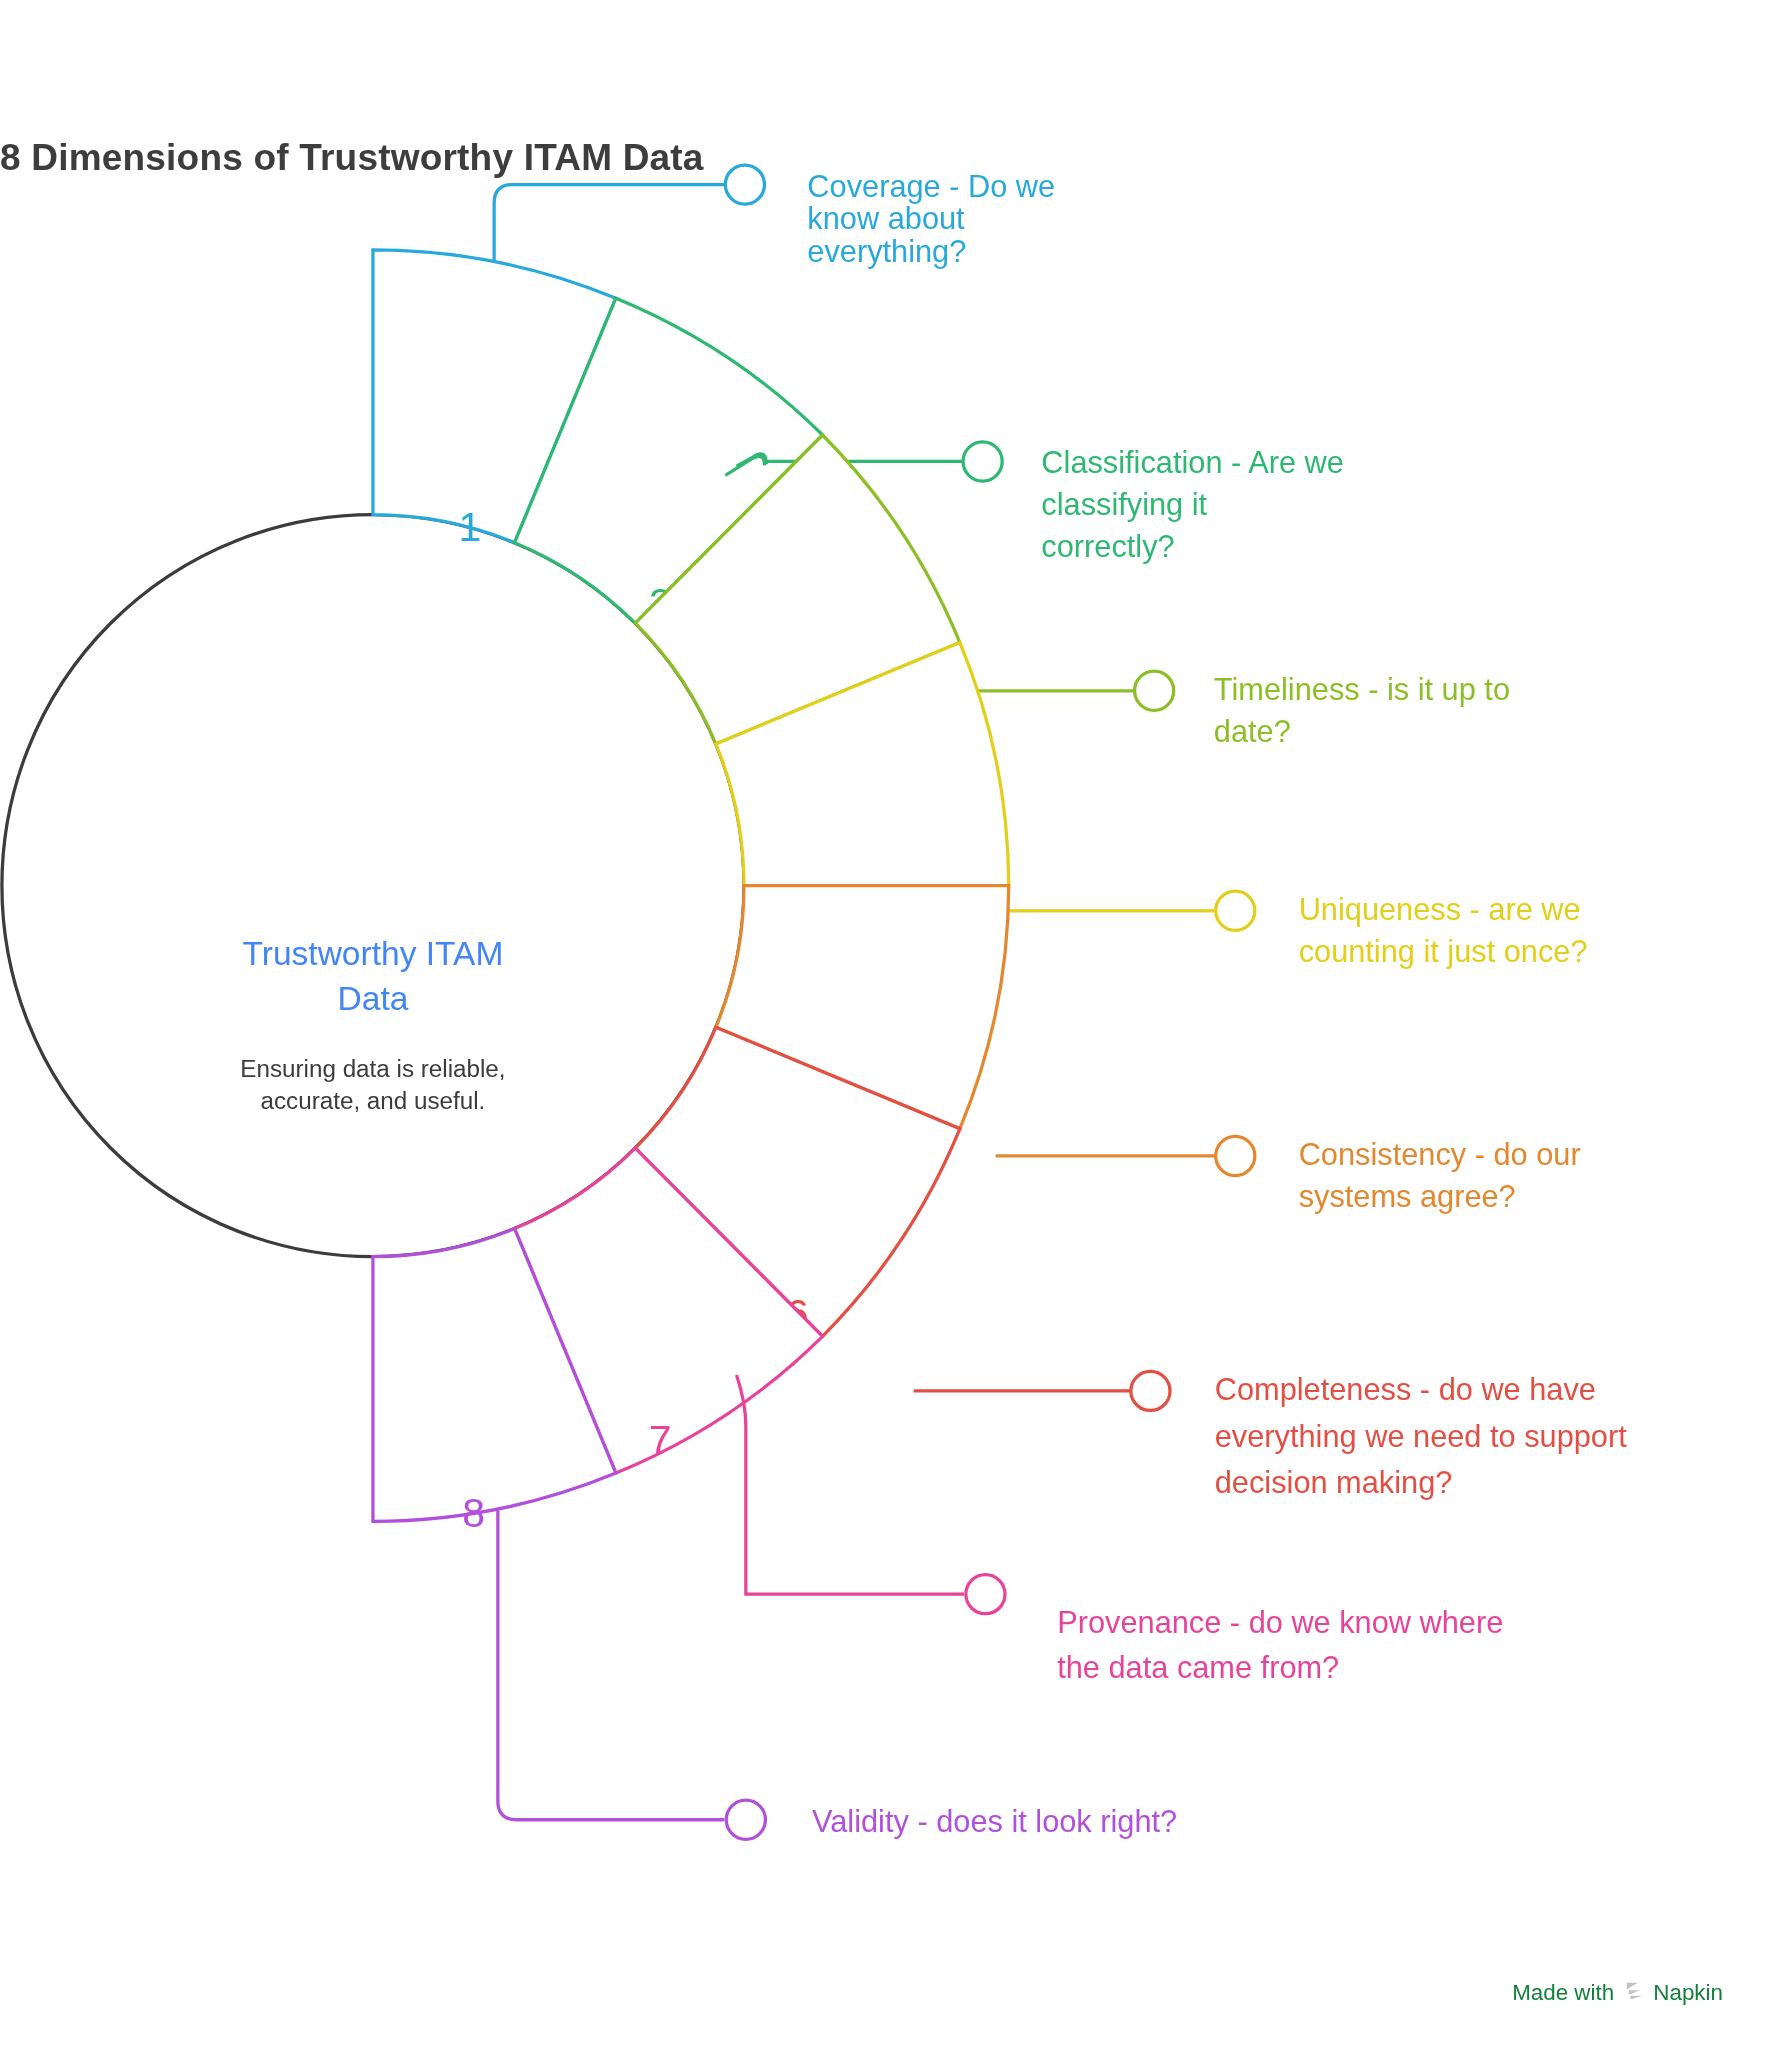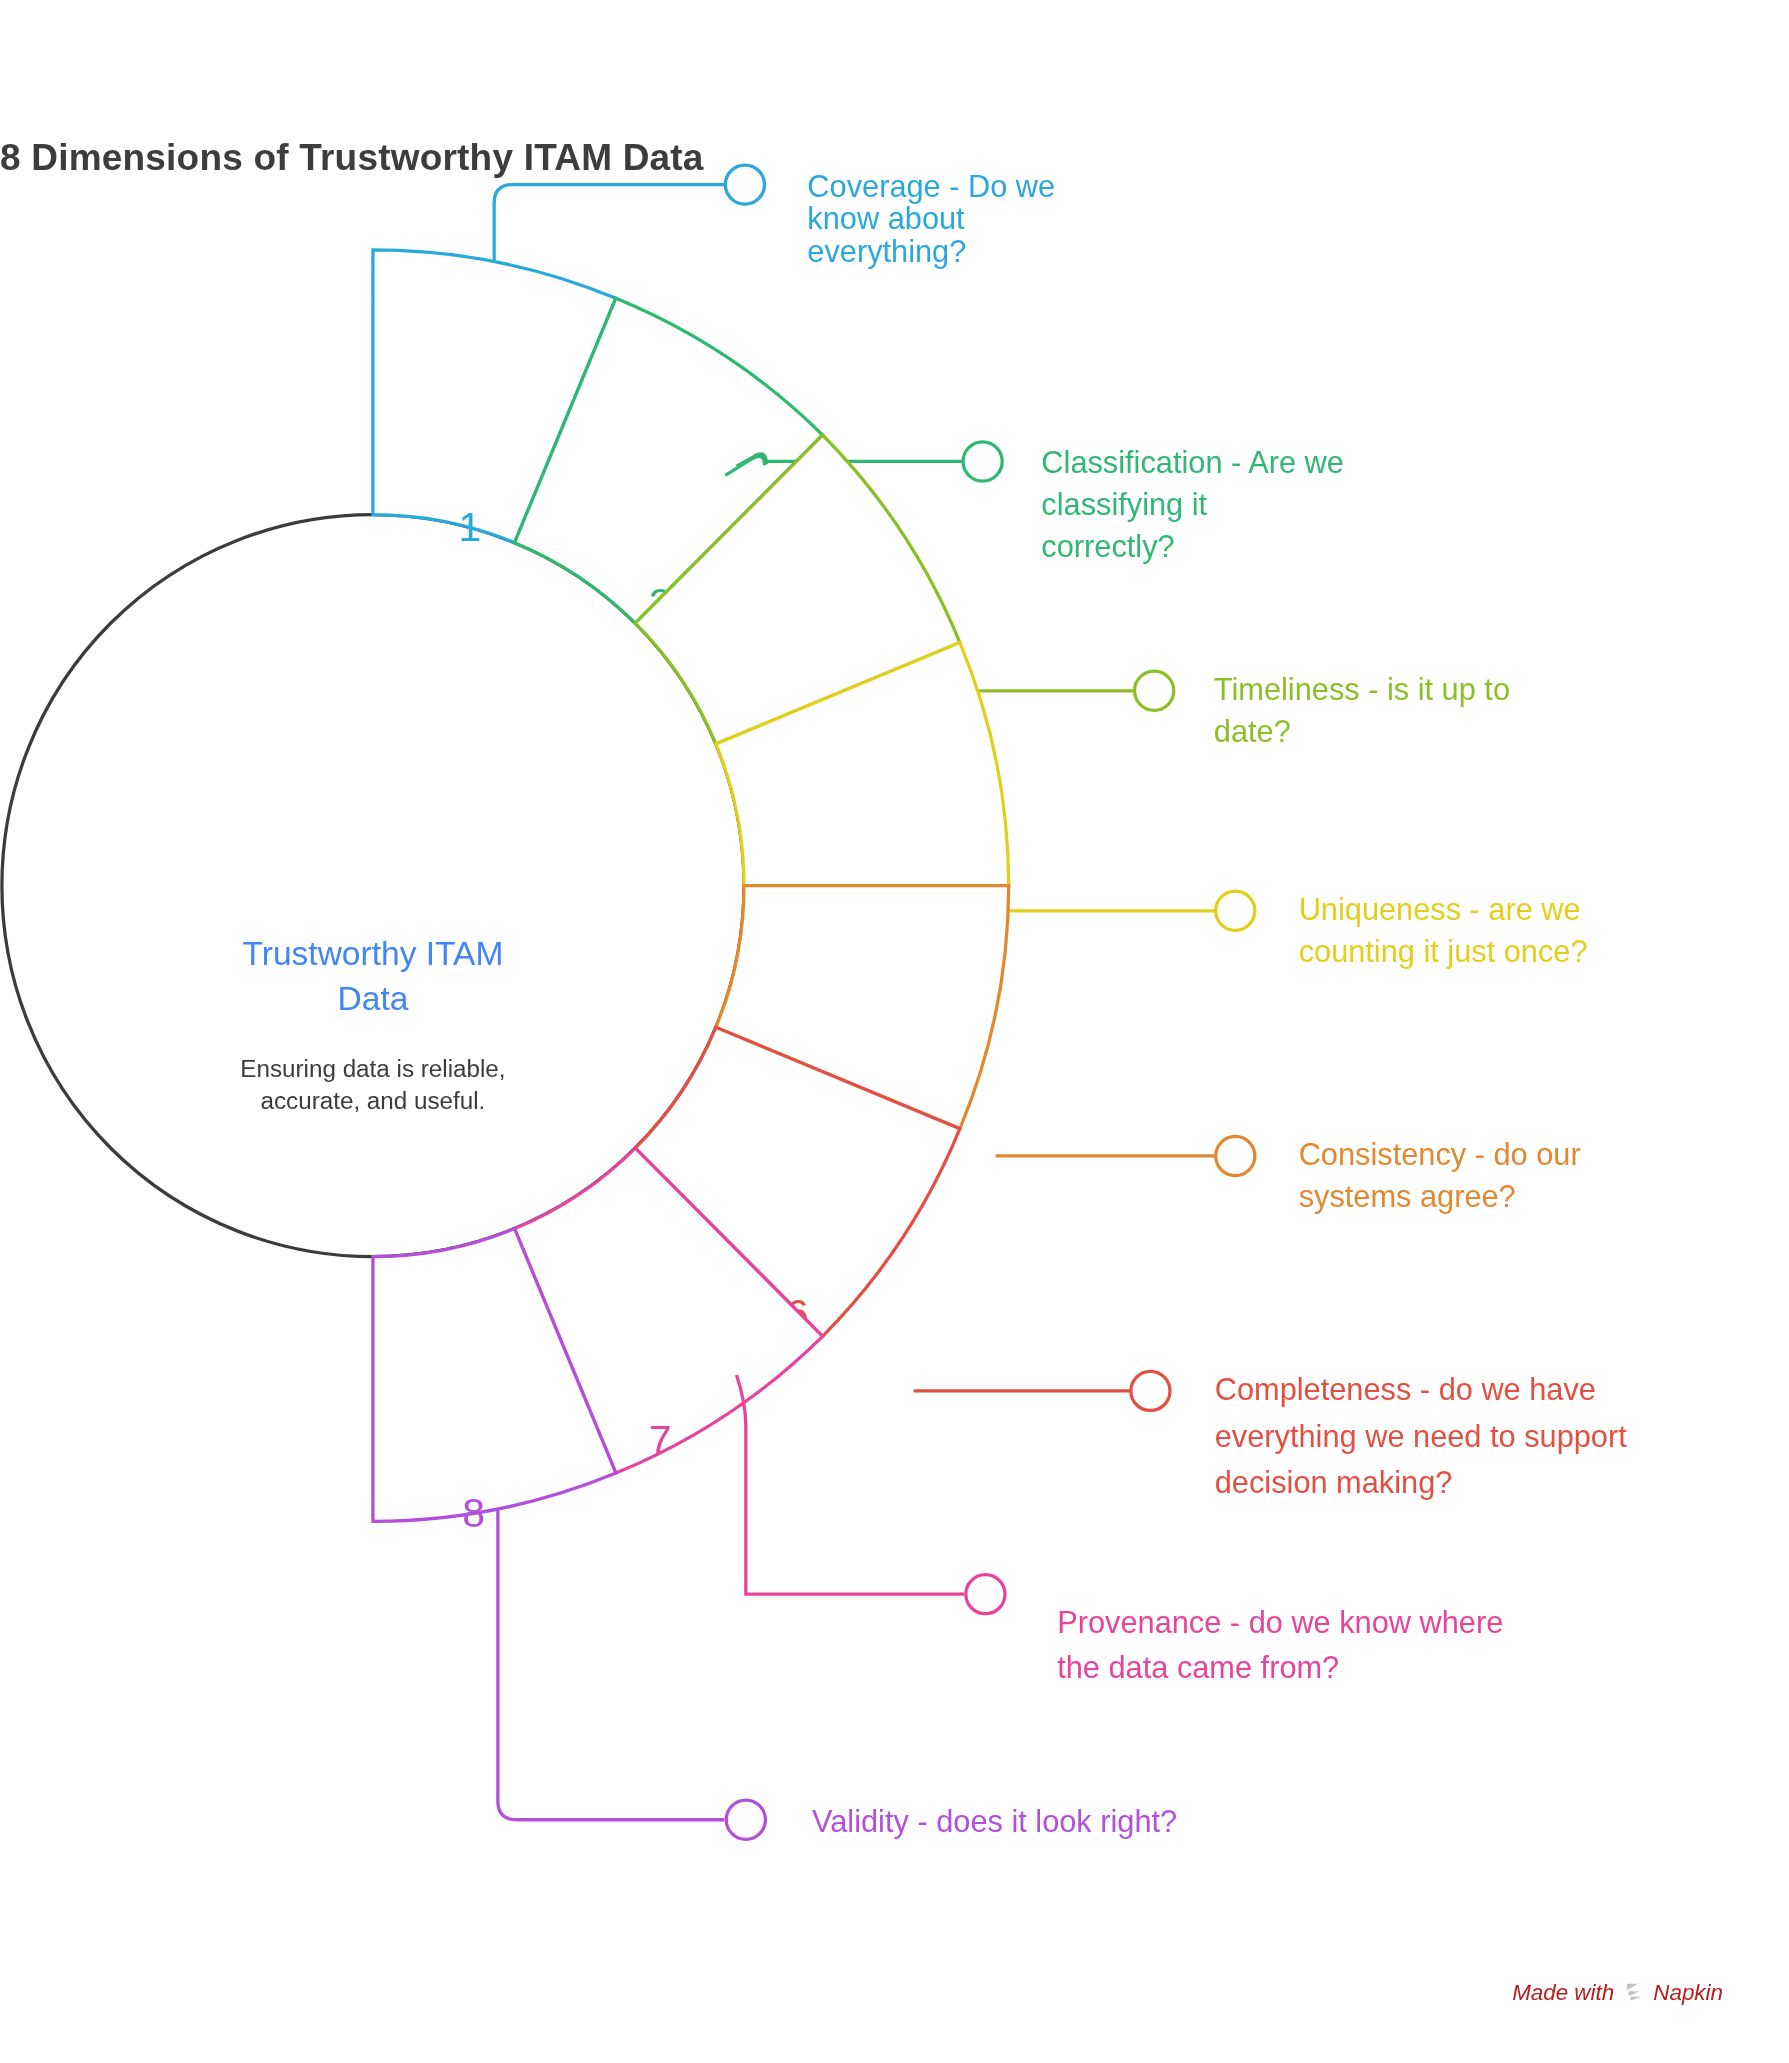--- a/index.html
+++ b/index.html
@@ -8,22 +8,22 @@
   #title{
     position:absolute;top:89px;left:0;width:1790px;text-align:left;
     font-size:37px;font-weight:bold;color:#3d3d3d;letter-spacing:0.2px;margin-top:48px;
   }
   svg#diagram{position:absolute;top:0;left:0;width:1790px;height:2064px;}
   .seg-num{font-size:44px;font-family:"Liberation Sans",sans-serif;}
   .lbl{font-size:33px;font-family:"Liberation Sans",sans-serif;}
   .center-title{font-size:36px;fill:#4285f4;font-family:"Liberation Sans",sans-serif;}
   .center-sub{font-size:26px;fill:#3c3c3c;font-family:"Liberation Sans",sans-serif;}
   #watermark{
-    position:absolute;right:67px;bottom:58px;color:#b91c1c;font-size:22.4px;
-    display:flex;align-items:center;gap:9.3px;font-family:"Liberation Sans",sans-serif;font-style:italic;
+    position:absolute;right:67px;bottom:58px;color:#15803d;font-size:22.4px;
+    display:flex;gap:9.3px;font-family:"Liberation Sans",sans-serif;
   }
   #watermark .nap-glyph{display:inline-block;line-height:1;}
 </style>
 </head>
 <body>
 
 <div id="title">8 Dimensions of Trustworthy ITAM Data</div>
 
 <svg id="diagram" viewBox="0 0 1920 2214">
 

